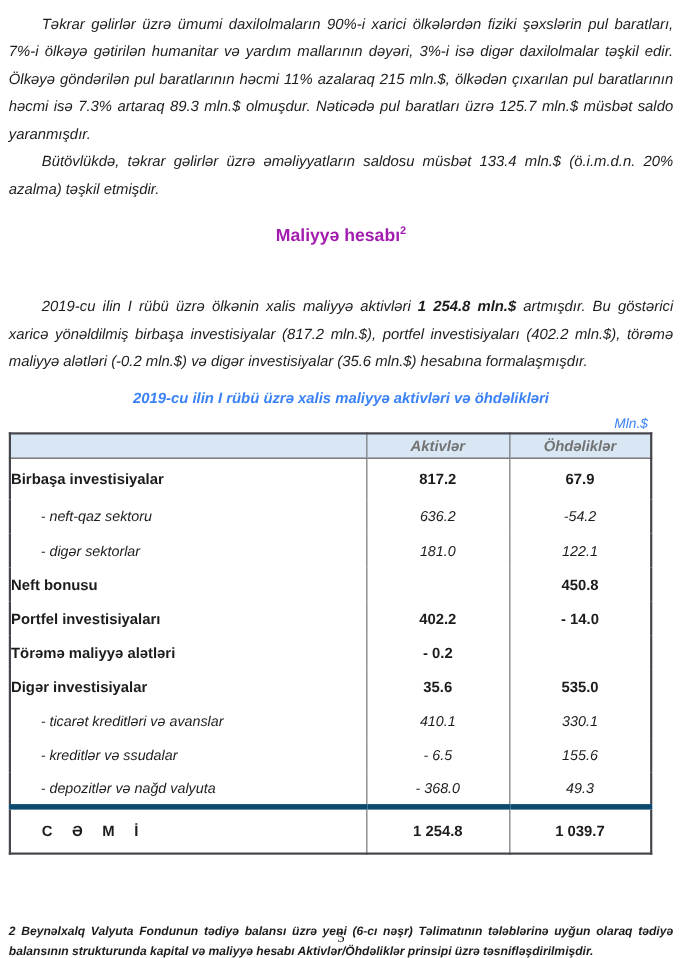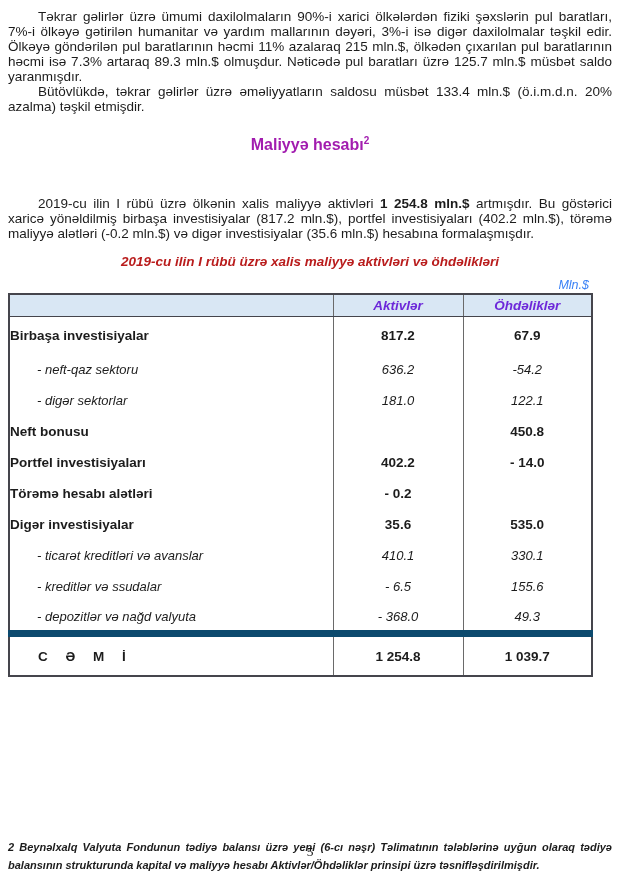--- a/index.html
+++ b/index.html
@@ -9,41 +9,42 @@
     width: 620px;
     height: 871px;
     background: #ffffff;
     font-family: "Liberation Sans", sans-serif;
     color: #1c1c1c;
     padding: 9px 8px 0 8px;
     overflow: hidden;
   }
   .body-text {
     font-size: 13.5px;
-    line-height: 15px;
+    line-height: 25px;
     text-align: justify;
     text-indent: 30px;
     color: #1c1c1c;
+    font-style: italic;
   }
   .section-heading {
     margin-top: 21px;
     font-size: 16px;
     font-weight: bold;
     text-align: center;
     color: #a21caf;
   }
   .section-heading sup { font-size: 10px; vertical-align: super; }
   .paragraph-finance { margin-top: 42px; }
   .table-title {
     margin-top: 13px;
     font-size: 13.5px;
     font-weight: bold;
     font-style: italic;
     text-align: center;
-    color: #b91c1c;
+    color: #3b82f6;
   }
   .table-wrap { width: 583px; margin-top: 9px; }
   .unit-label {
     font-size: 12.5px;
     font-style: italic;
     text-align: right;
     padding-right: 2px;
     color: #3b82f6;
   }
   table.fin {
@@ -51,42 +52,42 @@
     border-collapse: collapse;
     table-layout: fixed;
     margin-top: 1px;
     border: 2px solid #45454c;
   }
   col.c-label { width: 324px; }
   col.c-assets { width: 130px; }
   col.c-liab  { width: 129px; }
   table.fin th {
     background: #d9e7f4;
-    color: #6d28d9;
+    color: #737373;
     font-size: 13.5px;
     font-weight: bold;
     font-style: italic;
     height: 22px;
     text-align: center;
     border-bottom: 1px solid #45454c;
   }
   table.fin td {
     font-size: 13.5px;
     height: 31px;
     vertical-align: middle;
   }
   table.fin td.val { text-align: center; }
   table.fin td.lbl { text-align: left; }
   table.fin .v-line { border-left: 1px solid #6a6a6a; }
   tr.row-main td { font-weight: bold; }
   tr.row-sub td { font-style: italic; font-size: 13px; }
   tr.row-sub td.lbl { padding-left: 27px; }
   tr.row-first td { height: 38px; }
   tfoot td {
-    border-top: 7px solid #0c4a6e;
+    border-top: 5px solid #0c4a6e;
     font-weight: bold;
     height: 43px !important;
   }
   tfoot td.lbl { padding-left: 28px; letter-spacing: 7px; }
   .footnote {
     position: absolute;
     left: 8px;
     right: 8px;
     top: 838px;
     font-size: 11px;
@@ -158,21 +159,21 @@
           <td class="lbl">Neft bonusu</td>
           <td class="val v-line"></td>
           <td class="val v-line">450.8</td>
         </tr>
         <tr class="row-main">
           <td class="lbl">Portfel investisiyaları</td>
           <td class="val v-line">402.2</td>
           <td class="val v-line">- 14.0</td>
         </tr>
         <tr class="row-main">
-          <td class="lbl">Törəmə hesabı alətləri</td>
+          <td class="lbl">Törəmə maliyyə alətləri</td>
           <td class="val v-line">- 0.2</td>
           <td class="val v-line"></td>
         </tr>
         <tr class="row-main">
           <td class="lbl">Digər investisiyalar</td>
           <td class="val v-line">35.6</td>
           <td class="val v-line">535.0</td>
         </tr>
         <tr class="row-sub">
           <td class="lbl">- ticarət kreditləri və avanslar</td>

